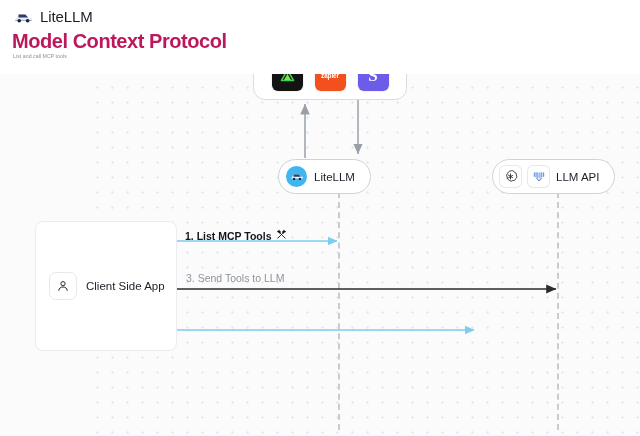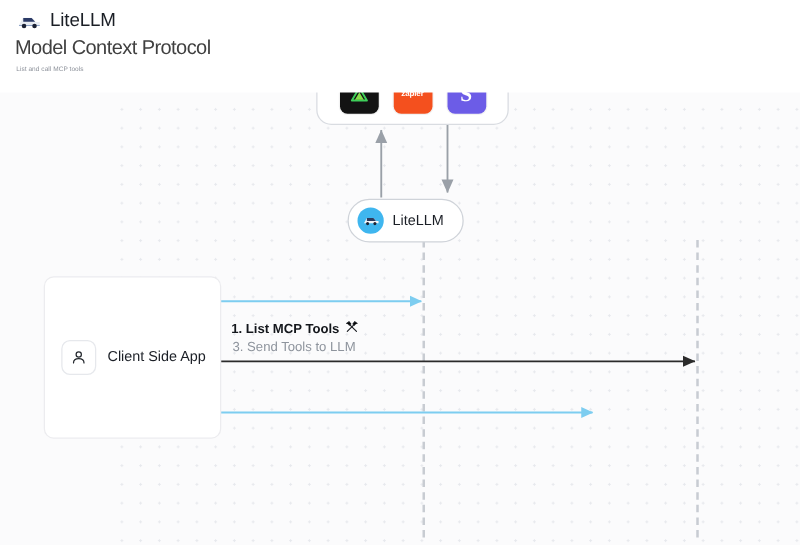--- a/index.html
+++ b/index.html
@@ -24,21 +24,21 @@
   #brand{
     position:absolute;left:14px;top:8px;
     display:flex;align-items:center;gap:7px;
   }
   #brand .brand-text{
     font-size:15px;color:#1b1f26;letter-spacing:-0.1px;
   }
   .truck-logo{width:19px;height:14px;position:relative;display:block;}
   #page-title{
     position:absolute;left:12px;top:30px;
-    font-size:16px;font-weight:normal;color:#404040;letter-spacing:-0.45px;
+    font-size:20px;font-weight:bold;color:#be185d;letter-spacing:-0.45px;
   }
   #page-sub{
     position:absolute;left:13px;top:53px;
     font-size:5.2px;color:#8b9099;letter-spacing:0.05px;
   }
   
   #dots{
     position:absolute;left:88px;top:74px;width:552px;height:362px;
     background-image:radial-gradient(#e7e9ed 1.05px, transparent 1.05px);
     background-size:15px 15px;
@@ -101,21 +101,21 @@
   #lifeline-litellm{left:338px;top:192px;height:238px;}
   #lifeline-llmapi{left:557px;top:192px;height:238px;}
   
   #arrows{position:absolute;left:0;top:0;width:640px;height:436px;z-index:20;}
   
   .arrow-label{
     position:absolute;z-index:28;font-size:10.5px;
     background:transparent;white-space:nowrap;
     display:flex;align-items:center;gap:4px;
   }
-  #label-1{left:185px;top:229px;color:#14171c;font-weight:bold;margin-top:27px;}
+  #label-1{left:185px;top:229px;color:#14171c;font-weight:bold;}
   #label-2{left:186px;top:272px;color:#8e949d;}
   #label-3{left:187px;top:314px;color:#14171c;font-weight:bold;}
 </style>
 </head>
 <body>
 
 <div id="canvas">
 
   <div id="dots"></div>
 
@@ -176,20 +176,44 @@
       <svg width="14" height="11" viewBox="0 0 24 17" aria-hidden="true">
         <path d="M2 12 L6 5 L15 5 L19 9 L22 9 L22 12 Z" fill="#f2f5f8"></path>
         <path d="M6 5 L15 5 L18.5 9 L6 9 Z" fill="#2b3a5e"></path>
         <circle cx="7" cy="12.6" r="2.1" fill="#1c2233"></circle>
         <circle cx="17" cy="12.6" r="2.1" fill="#1c2233"></circle>
       </svg>
     </span>
     <span class="label">LiteLLM</span>
   </div>
 
+  <div class="node" id="node-llmapi">
+    <span class="node-ico">
+      <svg width="15" height="15" viewBox="0 0 24 24" aria-hidden="true">
+        <g fill="none" stroke="#2a2a2a" stroke-width="1.45" stroke-linejoin="round">
+          <path d="M12 3.2c2.1-1.4 4.9-.5 5.8 1.8 2.3.1 4 2.3 3.4 4.6 1.6 1.7 1.2 4.5-.9 5.7-.2 2.3-2.5 3.9-4.7 3.1-1.7 1.6-4.5 1.2-5.7-.9-2.3-.2-3.9-2.5-3.1-4.7-1.6-1.7-1.2-4.5.9-5.7.2-2.2 2.2-3.8 4.3-3.9z"></path>
+          <path d="M12 7.4v9.2M8.2 9.6l7.6 4.4M8.2 14.4l7.6-4.4"></path>
+        </g>
+      </svg>
+    </span>
+    <span class="node-ico">
+      <svg width="14" height="14" viewBox="0 0 24 24" aria-hidden="true">
+        <g stroke="#3f7de0" stroke-width="1.6" stroke-linecap="round" fill="none">
+          <path d="M4 5 L4 11"></path>
+            <path d="M7 4.5 L7 12.2"></path>
+            <path d="M10 5 L10 13.5"></path>
+          <path d="M13.6 5 L13.6 13.5"></path>
+            <path d="M16.8 4.5 L16.8 12.2"></path>
+            <path d="M20 5 L20 11"></path>
+          <path d="M8.2 14.5 L12 18.8 L15.8 14.5" stroke="#2f62c4"></path>
+        </g>
+      </svg>
+    </span>
+    <span class="label">LLM API</span>
+  </div>
 
   <div id="client-box">
     <div id="client-inner">
       <span id="client-ico">
         <svg width="14" height="14" viewBox="0 0 24 24" aria-hidden="true">
           <circle cx="12" cy="8" r="3.6" fill="none" stroke="#24282e" stroke-width="1.7"></circle>
           <path d="M4.8 19.5c0-3.7 3.2-5.8 7.2-5.8s7.2 2.1 7.2 5.8" fill="none" stroke="#24282e" stroke-width="1.7" stroke-linecap="round"></path>
         </svg>
       </span>
       <span id="client-label">Client Side App</span>

